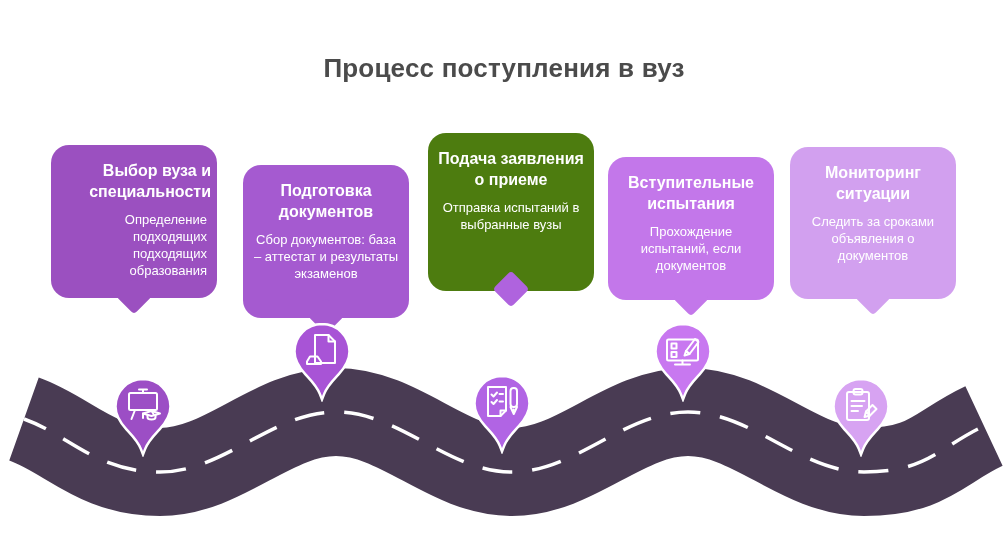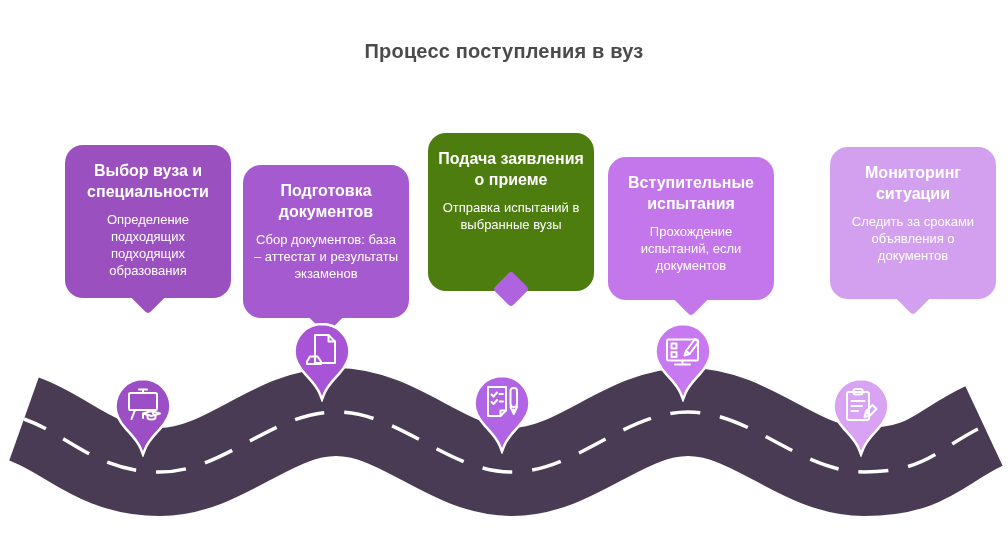--- a/index.html
+++ b/index.html
@@ -1,39 +1,39 @@
 <!DOCTYPE html>
 <html><head>
 <meta charset="utf-8">
 <style>
   html,body { margin:0; padding:0; background:#fff; }
   .canvas {
     position:relative; width:1008px; height:552px; background:#ffffff;
     font-family:"Liberation Sans", sans-serif; overflow:hidden;
   }
   .main-title {
-    position:absolute; top:40px; left:0; width:100%;
-    text-align:center; font-size:20px; font-weight:bold; letter-spacing:0.2px;
+    position:absolute; top:53px; left:0; width:100%;
+    text-align:center; font-size:26px; font-weight:bold; letter-spacing:0.2px;
   }
   .road-svg { position:absolute; left:0; top:0; z-index:1; }
   .card {
     position:absolute; width:166px; border-radius:18px; color:#fff;
     text-align:center; box-sizing:border-box; padding-top:15px; z-index:2;
   }
   .card .tail {
     position:absolute; left:50%; bottom:-11px; width:26px; height:26px;
     transform:translateX(-50%) rotate(45deg); border-radius:4px; z-index:-1;
   }
   .card-title { font-size:16px; font-weight:bold; line-height:21px; padding:0 6px; }
   .card-desc  { font-size:13px; font-weight:500; line-height:17px; margin-top:9px; padding:0 10px; }
-  .card-1 { left:65px;  top:145px; height:153px; }
+  .card-1 { left:51px;  top:145px; height:153px;text-align:right; }
   .card-2 { left:243px; top:145px; height:153px; }
   .card-3 { left:428px; top:133px; height:158px; }
   .card-4 { left:608px; top:157px; height:143px; }
-  .card-5 { left:830px; top:147px; height:152px; }
+  .card-5 { left:790px; top:147px; height:152px; }
   .pin { position:absolute; width:60px; height:80px; z-index:3; }
   .pin-1 { left:113px; top:377px; }
   .pin-2 { left:292px; top:322px; }
   .pin-3 { left:472px; top:374px; }
   .pin-4 { left:653px; top:322px; }
   .pin-5 { left:831px; top:377px; }
   .pin .icon { stroke:#ffffff; stroke-width:2; fill:none; stroke-linecap:round; stroke-linejoin:round; }
 </style>
 </head>
 <body>

